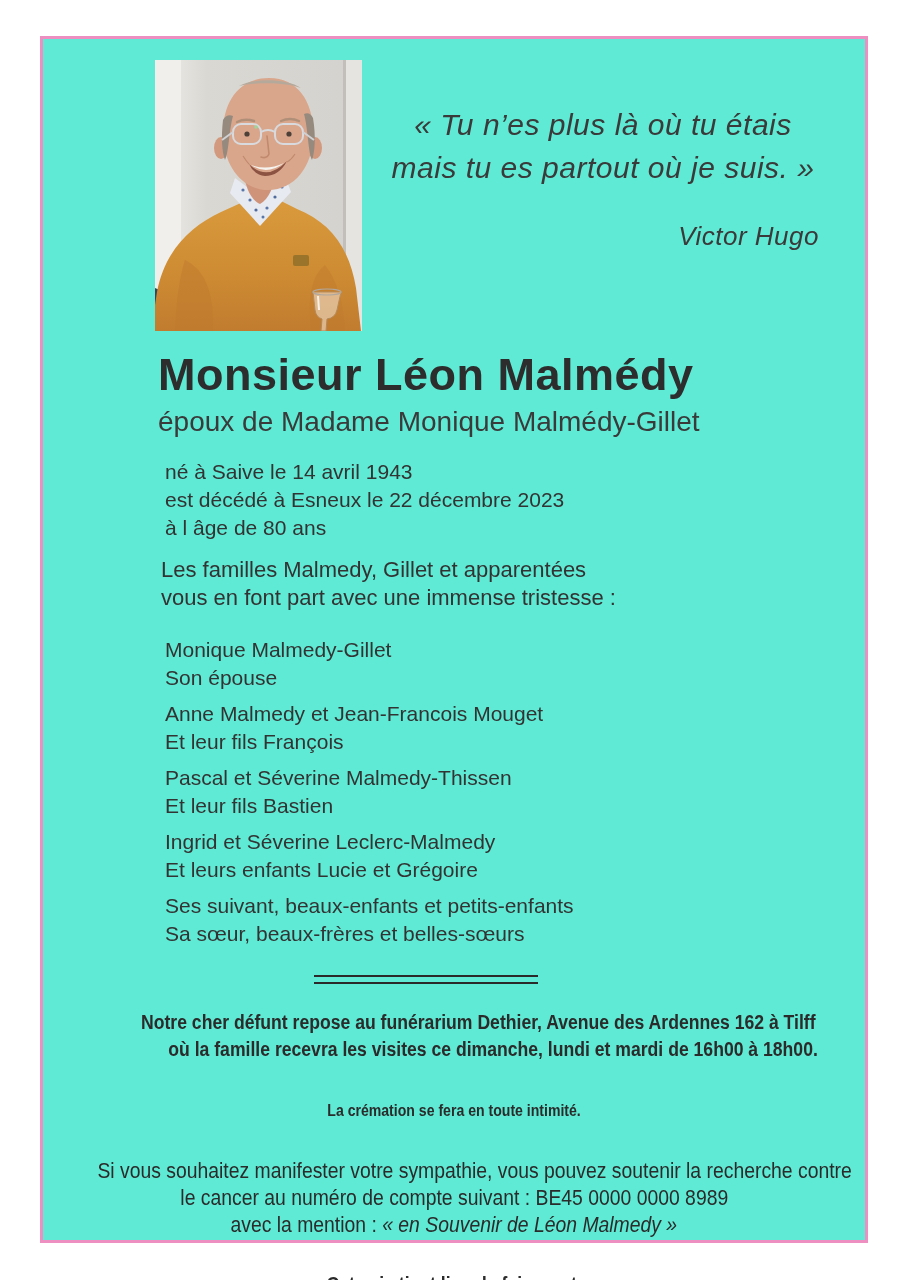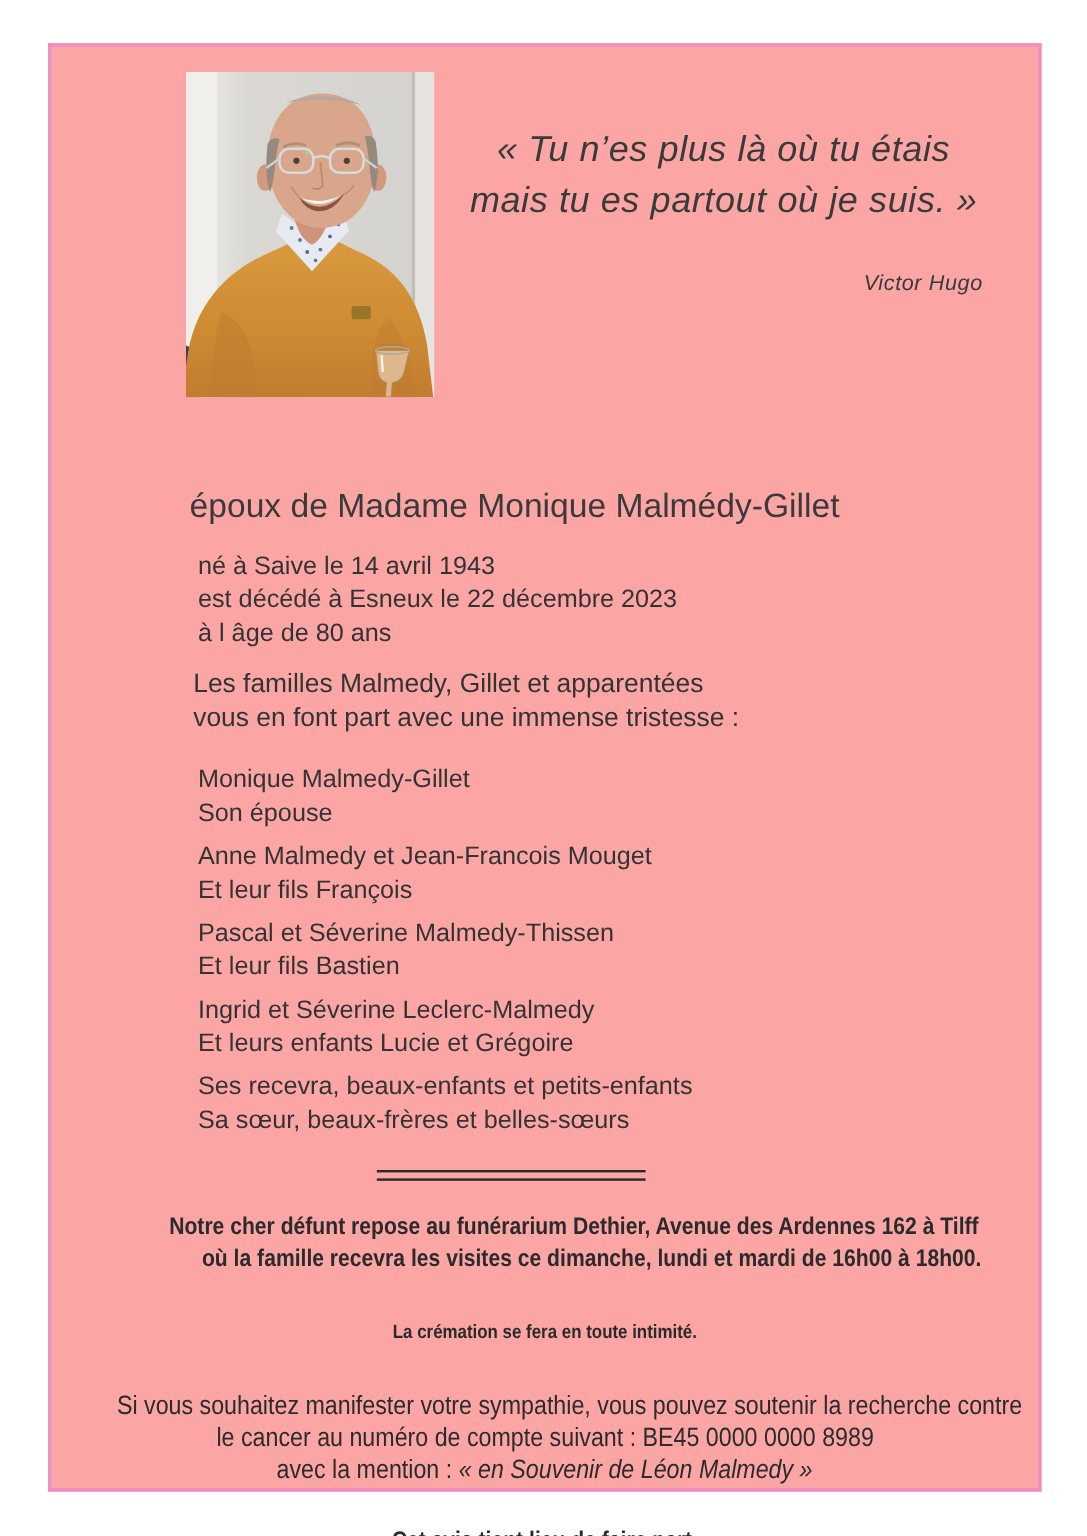--- a/index.html
+++ b/index.html
@@ -13,21 +13,21 @@
     width: 906px;
     height: 1280px;
     background: #ffffff;
     overflow: hidden;
   }
   .frame {
     position: absolute;
     left: 40px; top: 36px;
     width: 828px; height: 1207px;
     border: 3px solid #ee8fc1;
-    background: #fca5a5;
+    background: #5eead4;
   }
   
   .photo {
     position: absolute;
     left: 112px; top: 21px; 
     width: 207px; height: 271px;
     display: block;
   }
   
   .quote {
@@ -38,21 +38,21 @@
     font-style: italic;
     font-size: 30px;
     line-height: 43px;
     color: #3a3a3a;
     letter-spacing: 0.5px;
   }
   .quote .author {
     margin-top: 32px;
     text-align: right;
     padding-right: 14px;
-    font-size: 18px;
+    font-size: 26px;
     line-height: 30px;
   }
   .deceased-name {
     position: absolute;
     left: 115px; top: 310px;
     font-size: 45px;
     font-weight: bold;
     color: #2d2d2d;
     letter-spacing: 0.5px;
     white-space: nowrap;
@@ -184,20 +184,21 @@
       <ellipse cx="172" cy="232" rx="14" ry="3" fill="none" stroke="#b0a89e" stroke-width="1.2"></ellipse>
       <path d="M163,236 L164,250" stroke="#ffffff" stroke-width="2" opacity="0.8"></path>
     </svg>
 
     <div class="quote">
       <div>« Tu n’es plus là où tu étais</div>
       <div>mais tu es partout où je suis. »</div>
       <div class="author">Victor Hugo</div>
     </div>
 
+    <div class="deceased-name">Monsieur Léon Malmédy</div>
     <div class="deceased-subtitle">époux de Madame Monique Malmédy-Gillet</div>
 
     <div class="vitals">
       <div>né à Saive le 14 avril 1943</div>
       <div>est décédé à Esneux le 22 décembre 2023</div>
       <div>à l âge de 80 ans</div>
     </div>
 
     <div class="announce">
       <div>Les familles Malmedy, Gillet et apparentées</div>
@@ -215,21 +216,21 @@
       </div>
       <div class="family-entry">
         <div>Pascal et Séverine Malmedy-Thissen</div>
         <div>Et leur fils Bastien</div>
       </div>
       <div class="family-entry">
         <div>Ingrid et Séverine Leclerc-Malmedy</div>
         <div>Et leurs enfants Lucie et Grégoire</div>
       </div>
       <div class="family-entry">
-        <div>Ses recevra, beaux-enfants et petits-enfants</div>
+        <div>Ses suivant, beaux-enfants et petits-enfants</div>
         <div>Sa sœur, beaux-frères et belles-sœurs</div>
       </div>
     </div>
 
     <div class="divider"></div>
 
     <div class="funeral">
       <div class="repose b">
         <span class="cond">Notre cher défunt repose au funérarium Dethier, Avenue des Ardennes 162 à Tilff</span><br>
         <span class="cond">où la famille recevra les visites ce dimanche, lundi et mardi de 16h00 à 18h00.</span>

